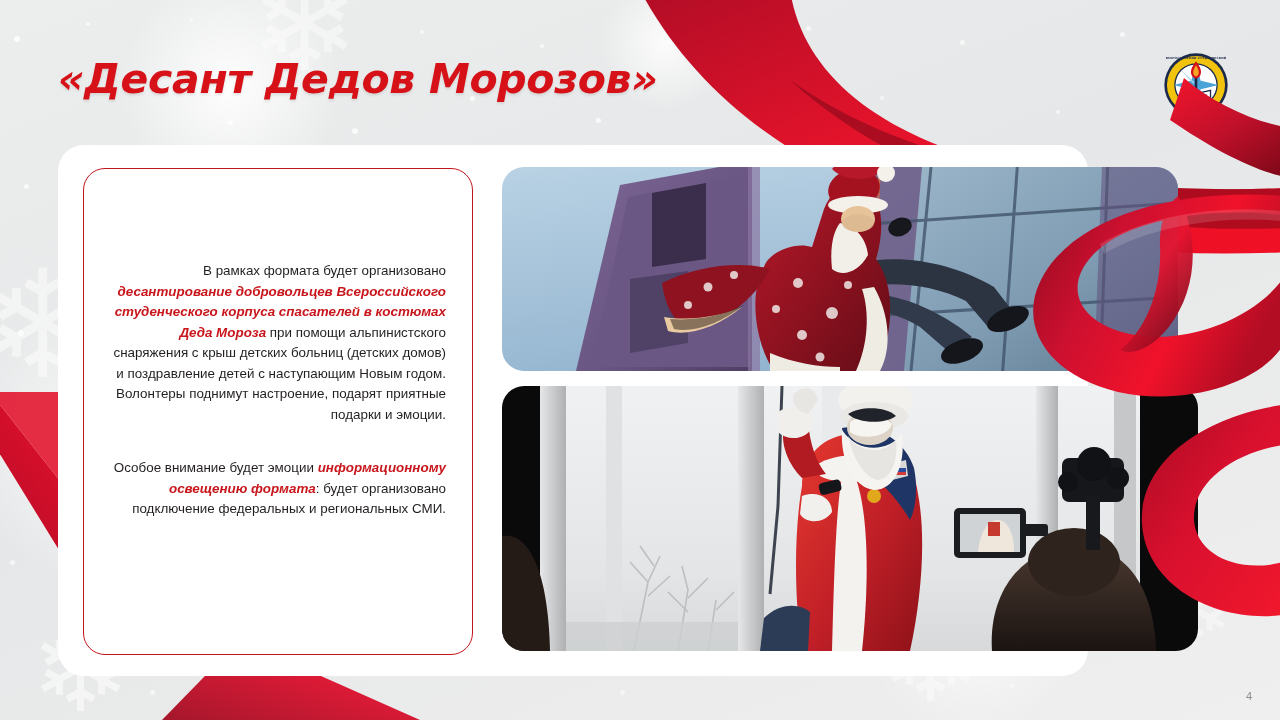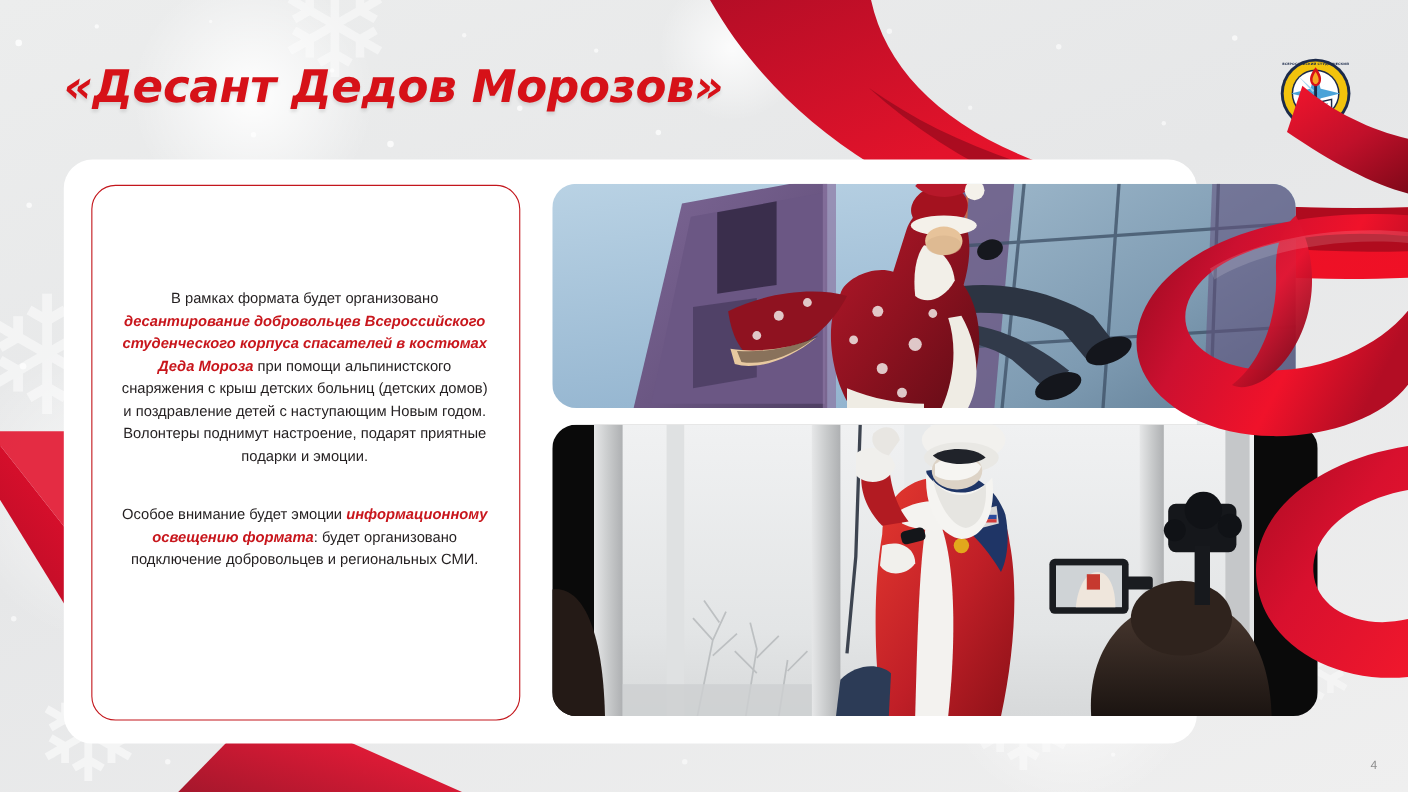--- a/index.html
+++ b/index.html
@@ -52,21 +52,21 @@
 
   
   #textbox {
     position:absolute; left:83px; top:168px; width:390px; height:487px;
     border:1.6px solid #C3161C; border-radius:22px; z-index:4;
     padding:92px 26px 0 24px;
   }
   .para {
     font-family:"Liberation Sans", sans-serif;
     font-size:13.4px; line-height:20.5px; color:#231f20;
-    text-align:center;
+    text-align:right;
   }
   .para + .para { margin-top:33px; }
   .hl {
     color:#C8161C; font-weight:bold; font-style:italic;
   }
 
   
   .photo { position:absolute; z-index:4; overflow:hidden; }
   #photo-top {
     left:502px; top:167px; width:676px; height:204px;
@@ -158,21 +158,21 @@
     <path d="M162,720 L240,640 L420,720 Z" fill="url(#rg3)" opacity=".95"></path>
   </svg>
 
   <div id="card"></div>
 
   <div id="textbox">
     <div class="para">
       <span>В рамках формата будет организовано </span><span class="hl">десантирование добровольцев Всероссийского студенческого корпуса спасателей в костюмах Деда Мороза</span><span> при помощи альпинистского снаряжения с крыш детских больниц (детских домов) и поздравление детей с наступающим Новым годом. Волонтеры поднимут настроение, подарят приятные подарки и эмоции.</span>
     </div>
     <div class="para">
-      <span>Особое внимание будет эмоции </span><span class="hl">информационному освещению формата</span><span>: будет организовано подключение добровольцев и региональных СМИ.</span>
+      <span>Особое внимание будет эмоции </span><span class="hl">информационному освещению формата</span><span>: будет организовано подключение федеральных и региональных СМИ.</span>
     </div>
   </div>
 
   <div class="photo" id="photo-top">
     <svg viewBox="0 0 676 204" preserveAspectRatio="xMidYMid slice">
       <defs>
         <linearGradient id="skyg" x1="0" y1="0" x2="0.4" y2="1">
           <stop offset="0%" stop-color="#b9d2e4"></stop>
           <stop offset="100%" stop-color="#93b4cf"></stop>
         </linearGradient>

